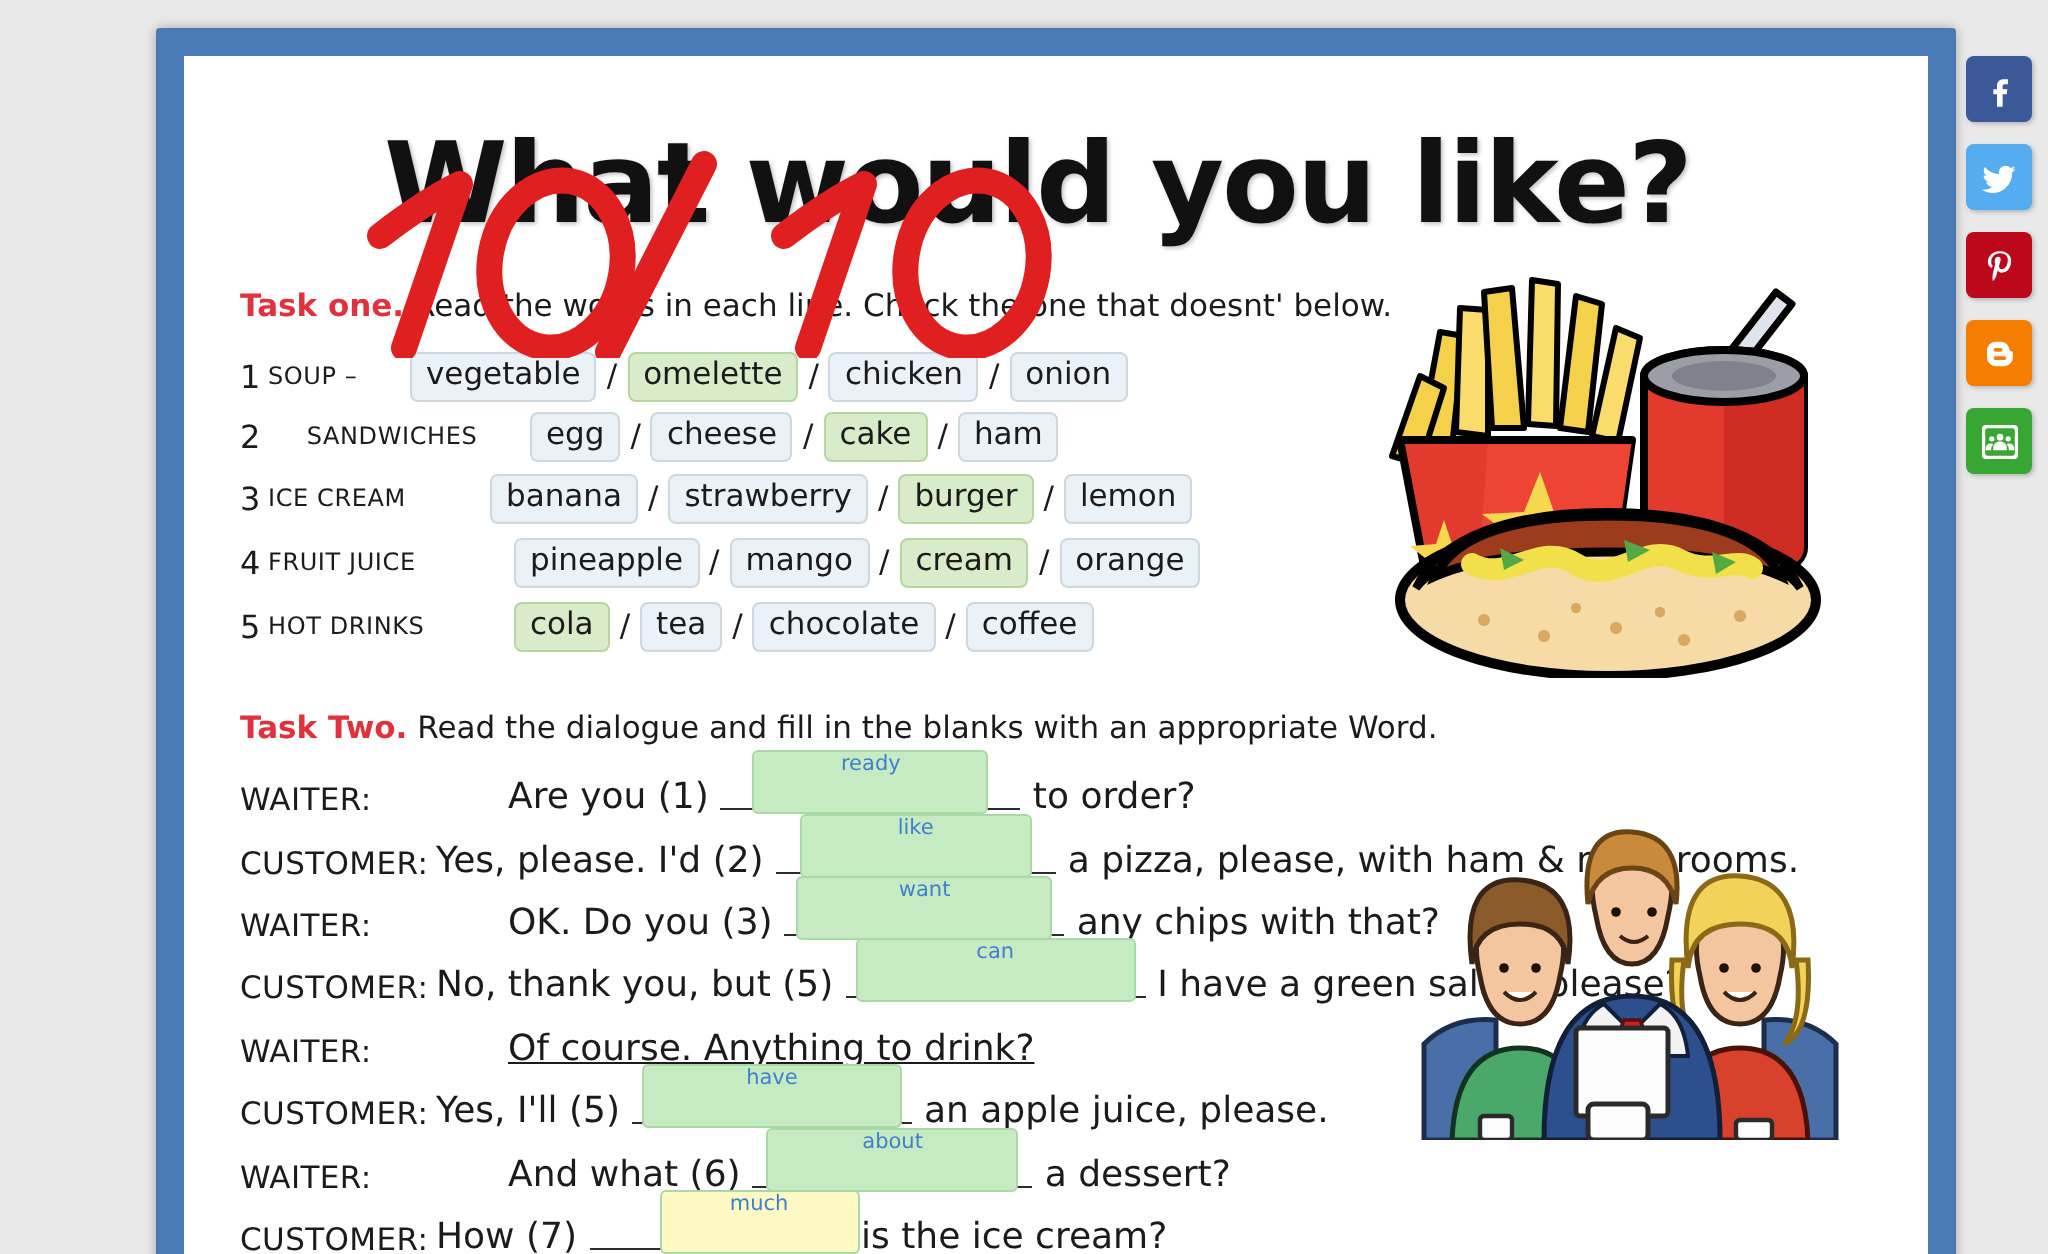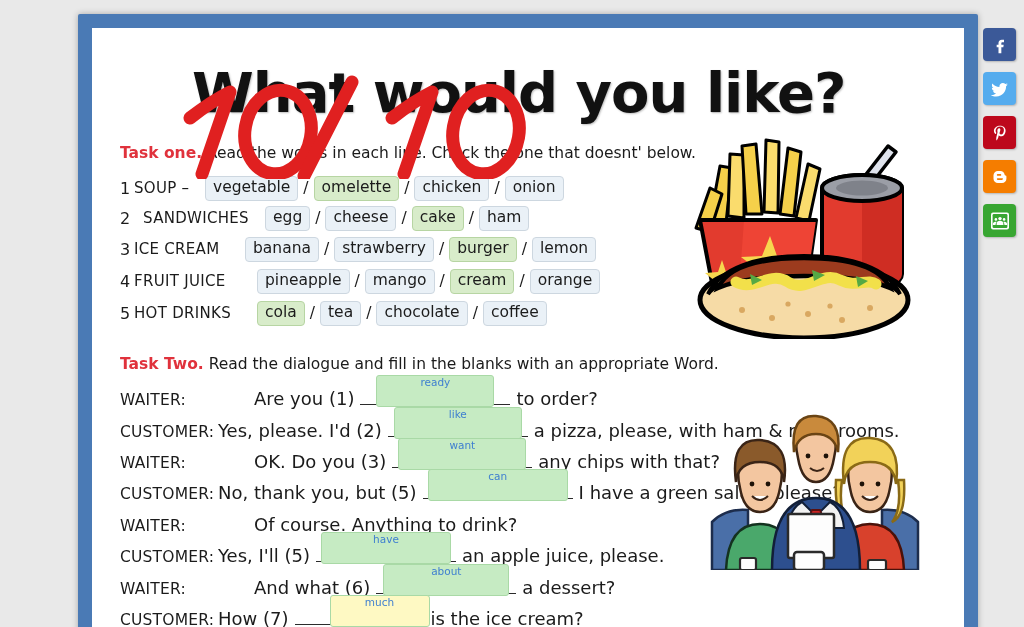--- a/index.html
+++ b/index.html
@@ -63,21 +63,21 @@
   
   #task-one-line { position:absolute; left:28px; top:116px; }
   .q-row {
     position:absolute;
     left:28px;
     display:flex;
     align-items:center;
     white-space:nowrap;
   }
   .q-num { width:14px; display:inline-block; font-size:16px; }
-  .q-cat { font-size:15px; letter-spacing:.3px; margin-right:6px; }
+  .q-cat { font-size:12px; letter-spacing:.3px; margin-right:6px; }
   .opt {
     display:inline-block;
     padding:2px 7px 3px 7px;
     margin:0 1px;
     font-size:15.5px;
     border-radius:4px;
     border:1px solid #cdd7e0;
     background:#eaf1f7;
     color:#1b1b1b;
     line-height:1.15;
@@ -286,38 +286,38 @@
     <div id="dialogue-rows">
         <div class="d-row wtext" style="top: 360px;">
           <span class="speaker" style="min-width: 96px;">WAITER:</span>
           <span class="d-text" style="padding-left: 38px;">Are you (1)</span>
           <span class="blank-wrap" style="margin: 0px 6px;"><span class="blank-line" style="width: 150px;"></span><span class="answer-box" style="width: 118px; background: rgb(198, 235, 195); color: rgb(63, 127, 208);">ready</span></span>
           <span class="d-text">to order?</span>
         </div>
         <div class="d-row wtext" style="top: 392px;">
           <span class="speaker" style="min-width: 96px;">CUSTOMER:</span>
           <span class="d-text" style="padding-left: 2px;">Yes, please.  I'd (2)</span>
-          <span class="blank-wrap" style="margin: 0px 6px;"><span class="blank-line" style="width: 140px;"></span><span class="answer-box" style="width: 128px; background: rgb(198, 235, 195); color: rgb(63, 127, 208);">like</span></span>
+          <span class="blank-wrap" style="margin: 0px 6px;"><span class="blank-line" style="width: 140px;"></span><span class="answer-box" style="width: 116px; background: rgb(198, 235, 195); color: rgb(63, 127, 208);">like</span></span>
           <span class="d-text">a pizza, please, with ham &amp; mushrooms.</span>
         </div>
         <div class="d-row wtext" style="top: 423px;">
           <span class="speaker" style="min-width: 96px;">WAITER:</span>
           <span class="d-text" style="padding-left: 38px;">OK.  Do you (3)</span>
           <span class="blank-wrap" style="margin: 0px 6px;"><span class="blank-line" style="width: 140px;"></span><span class="answer-box" style="width: 128px; background: rgb(198, 235, 195); color: rgb(63, 127, 208);">want</span></span>
           <span class="d-text">any chips with that?</span>
         </div>
         <div class="d-row wtext" style="top: 454px;">
           <span class="speaker" style="min-width: 96px;">CUSTOMER:</span>
           <span class="d-text" style="padding-left: 2px;">No, thank you, but (5)</span>
           <span class="blank-wrap" style="margin: 0px 6px;"><span class="blank-line" style="width: 150px;"></span><span class="answer-box" style="width: 140px; background: rgb(198, 235, 195); color: rgb(63, 127, 208);">can</span></span>
           <span class="d-text">I have a green salad, please?</span>
         </div>
         <div class="d-row wtext" style="top: 486px;">
           <span class="speaker" style="min-width: 96px;">WAITER:</span>
-          <span class="d-text" style="padding-left: 38px;">Of course.  Anything to drink?</span>
+          <span class="d-text" style="padding-left: 38px; text-decoration: underline;">Of course.  Anything to drink?</span>
         </div>
         <div class="d-row wtext" style="top: 517px;">
           <span class="speaker" style="min-width: 96px;">CUSTOMER:</span>
           <span class="d-text" style="padding-left: 2px;">Yes, I'll (5)</span>
           <span class="blank-wrap" style="margin: 0px 6px;"><span class="blank-line" style="width: 140px;"></span><span class="answer-box" style="width: 130px; background: rgb(198, 235, 195); color: rgb(63, 127, 208);">have</span></span>
           <span class="d-text">an apple juice, please.</span>
         </div>
         <div class="d-row wtext" style="top: 549px;">
           <span class="speaker" style="min-width: 96px;">WAITER:</span>
           <span class="d-text" style="padding-left: 38px;">And what (6)</span>

